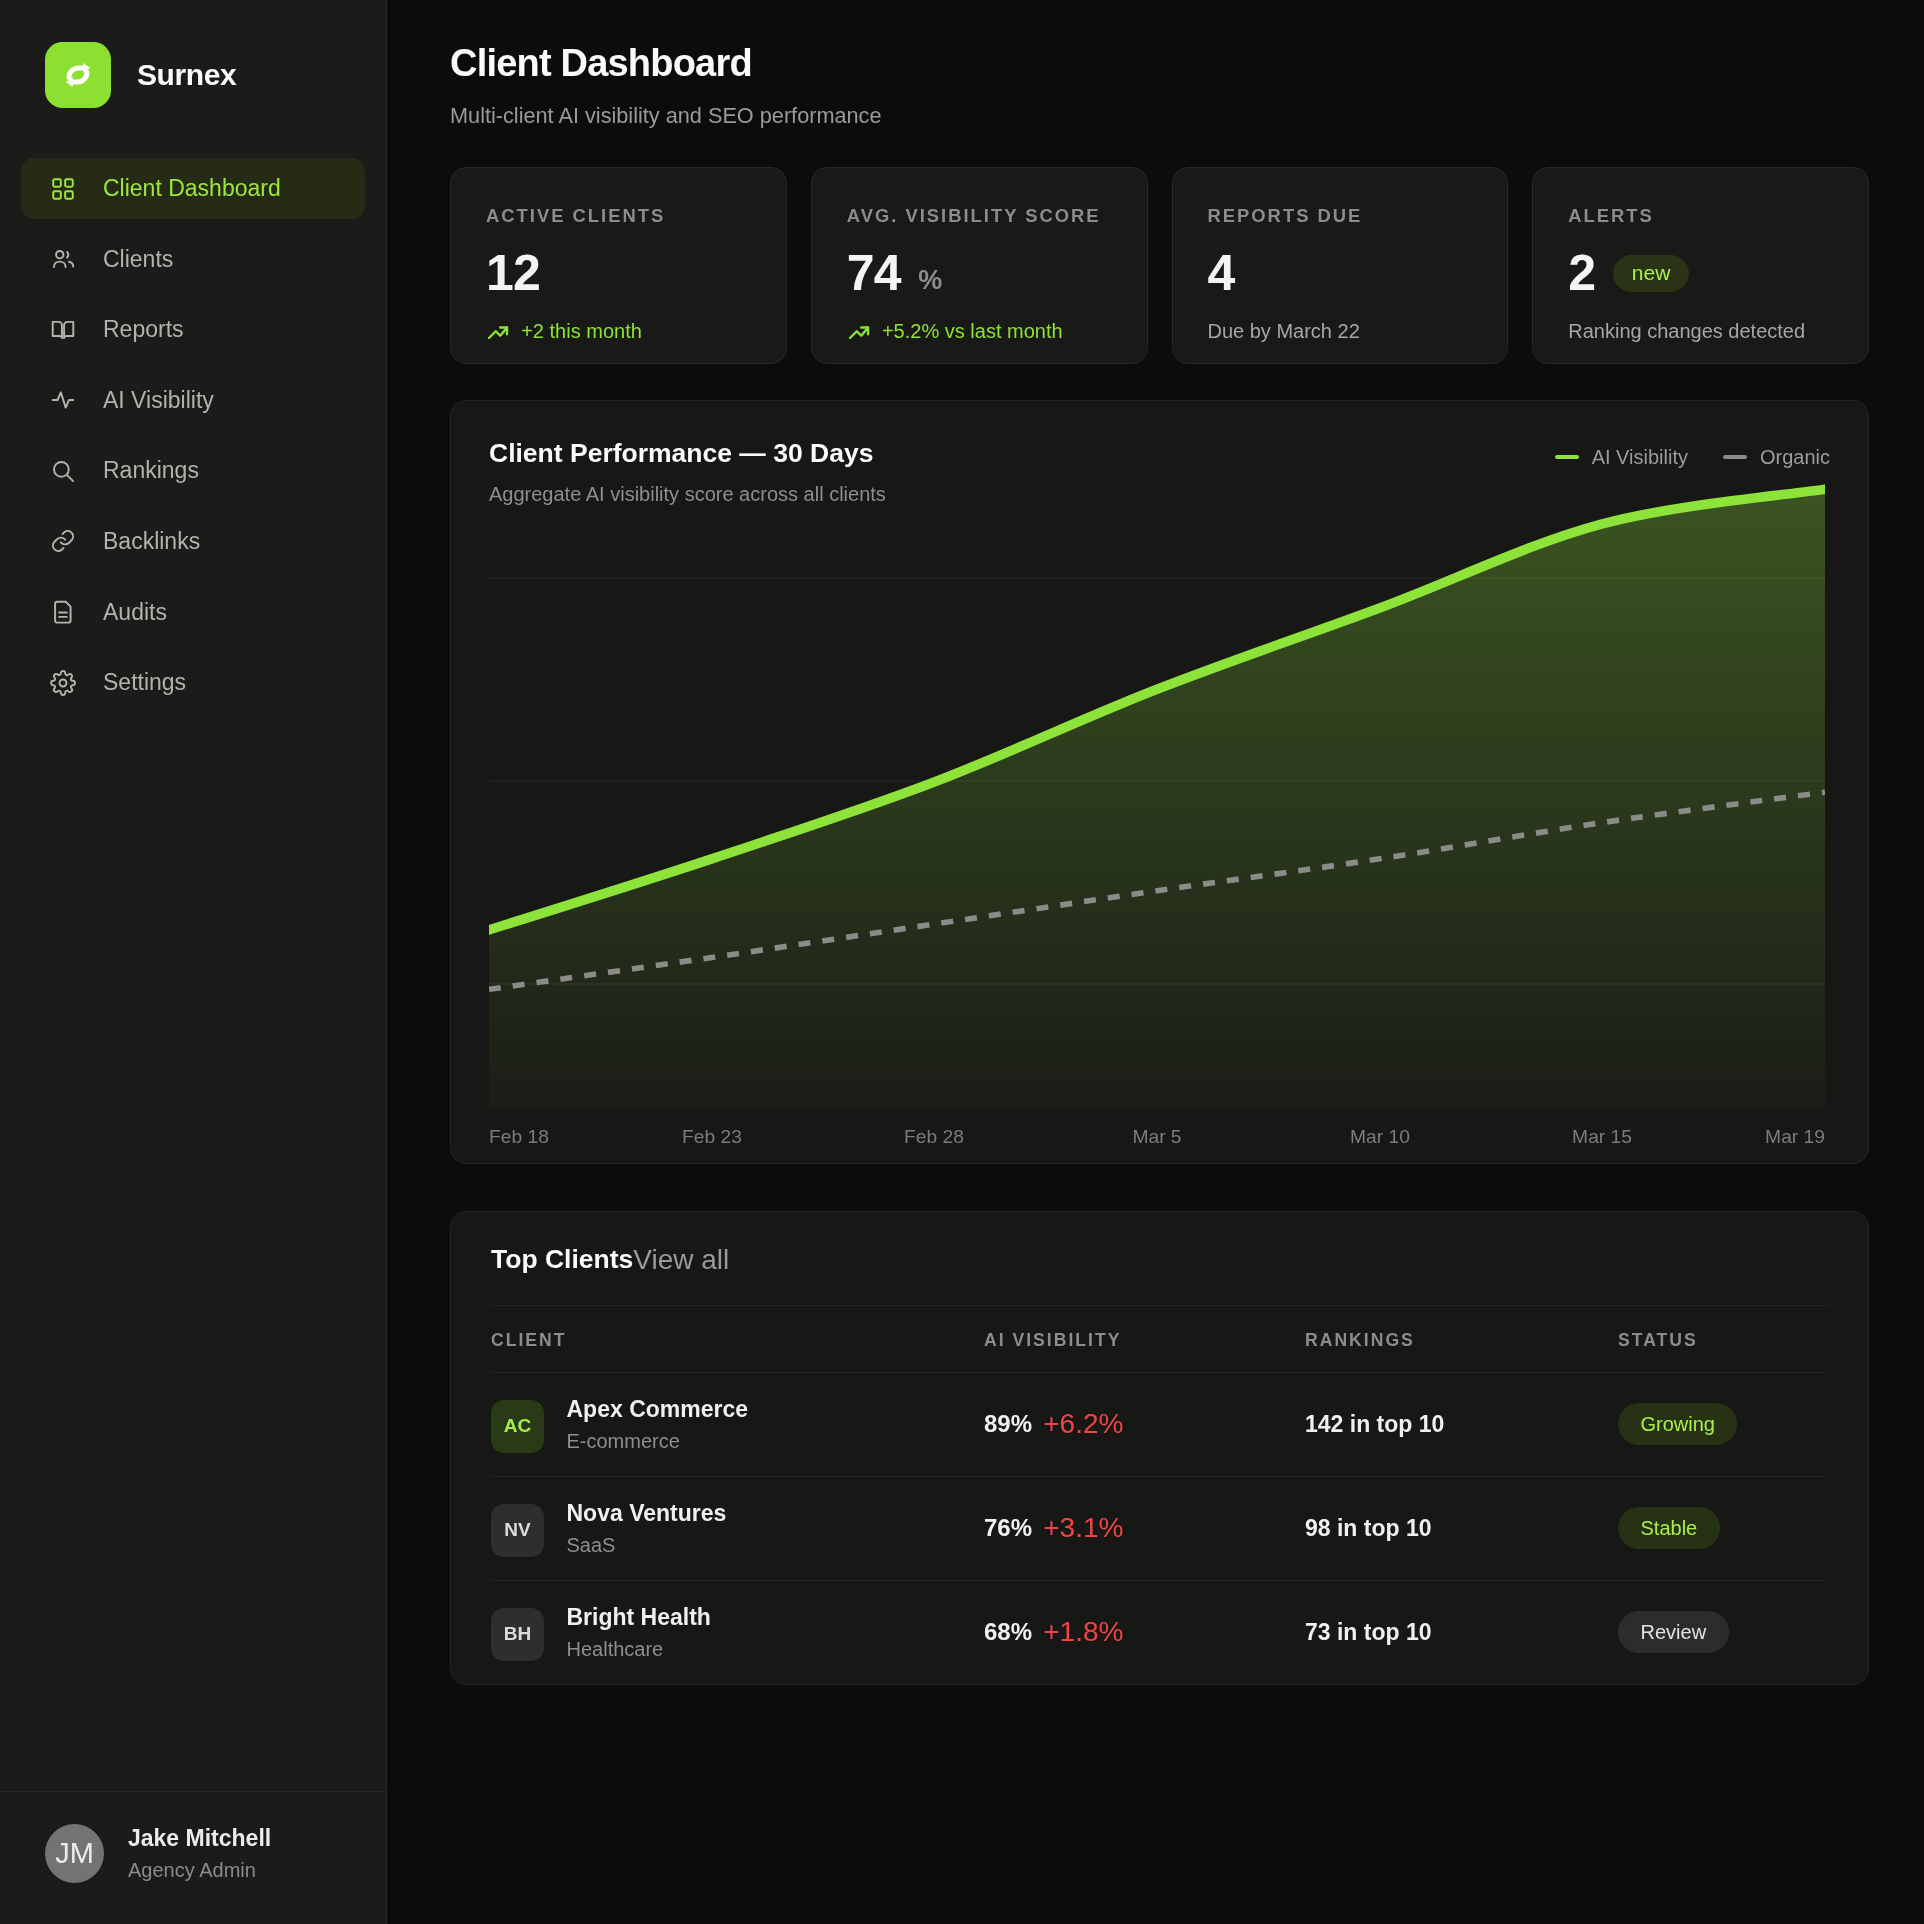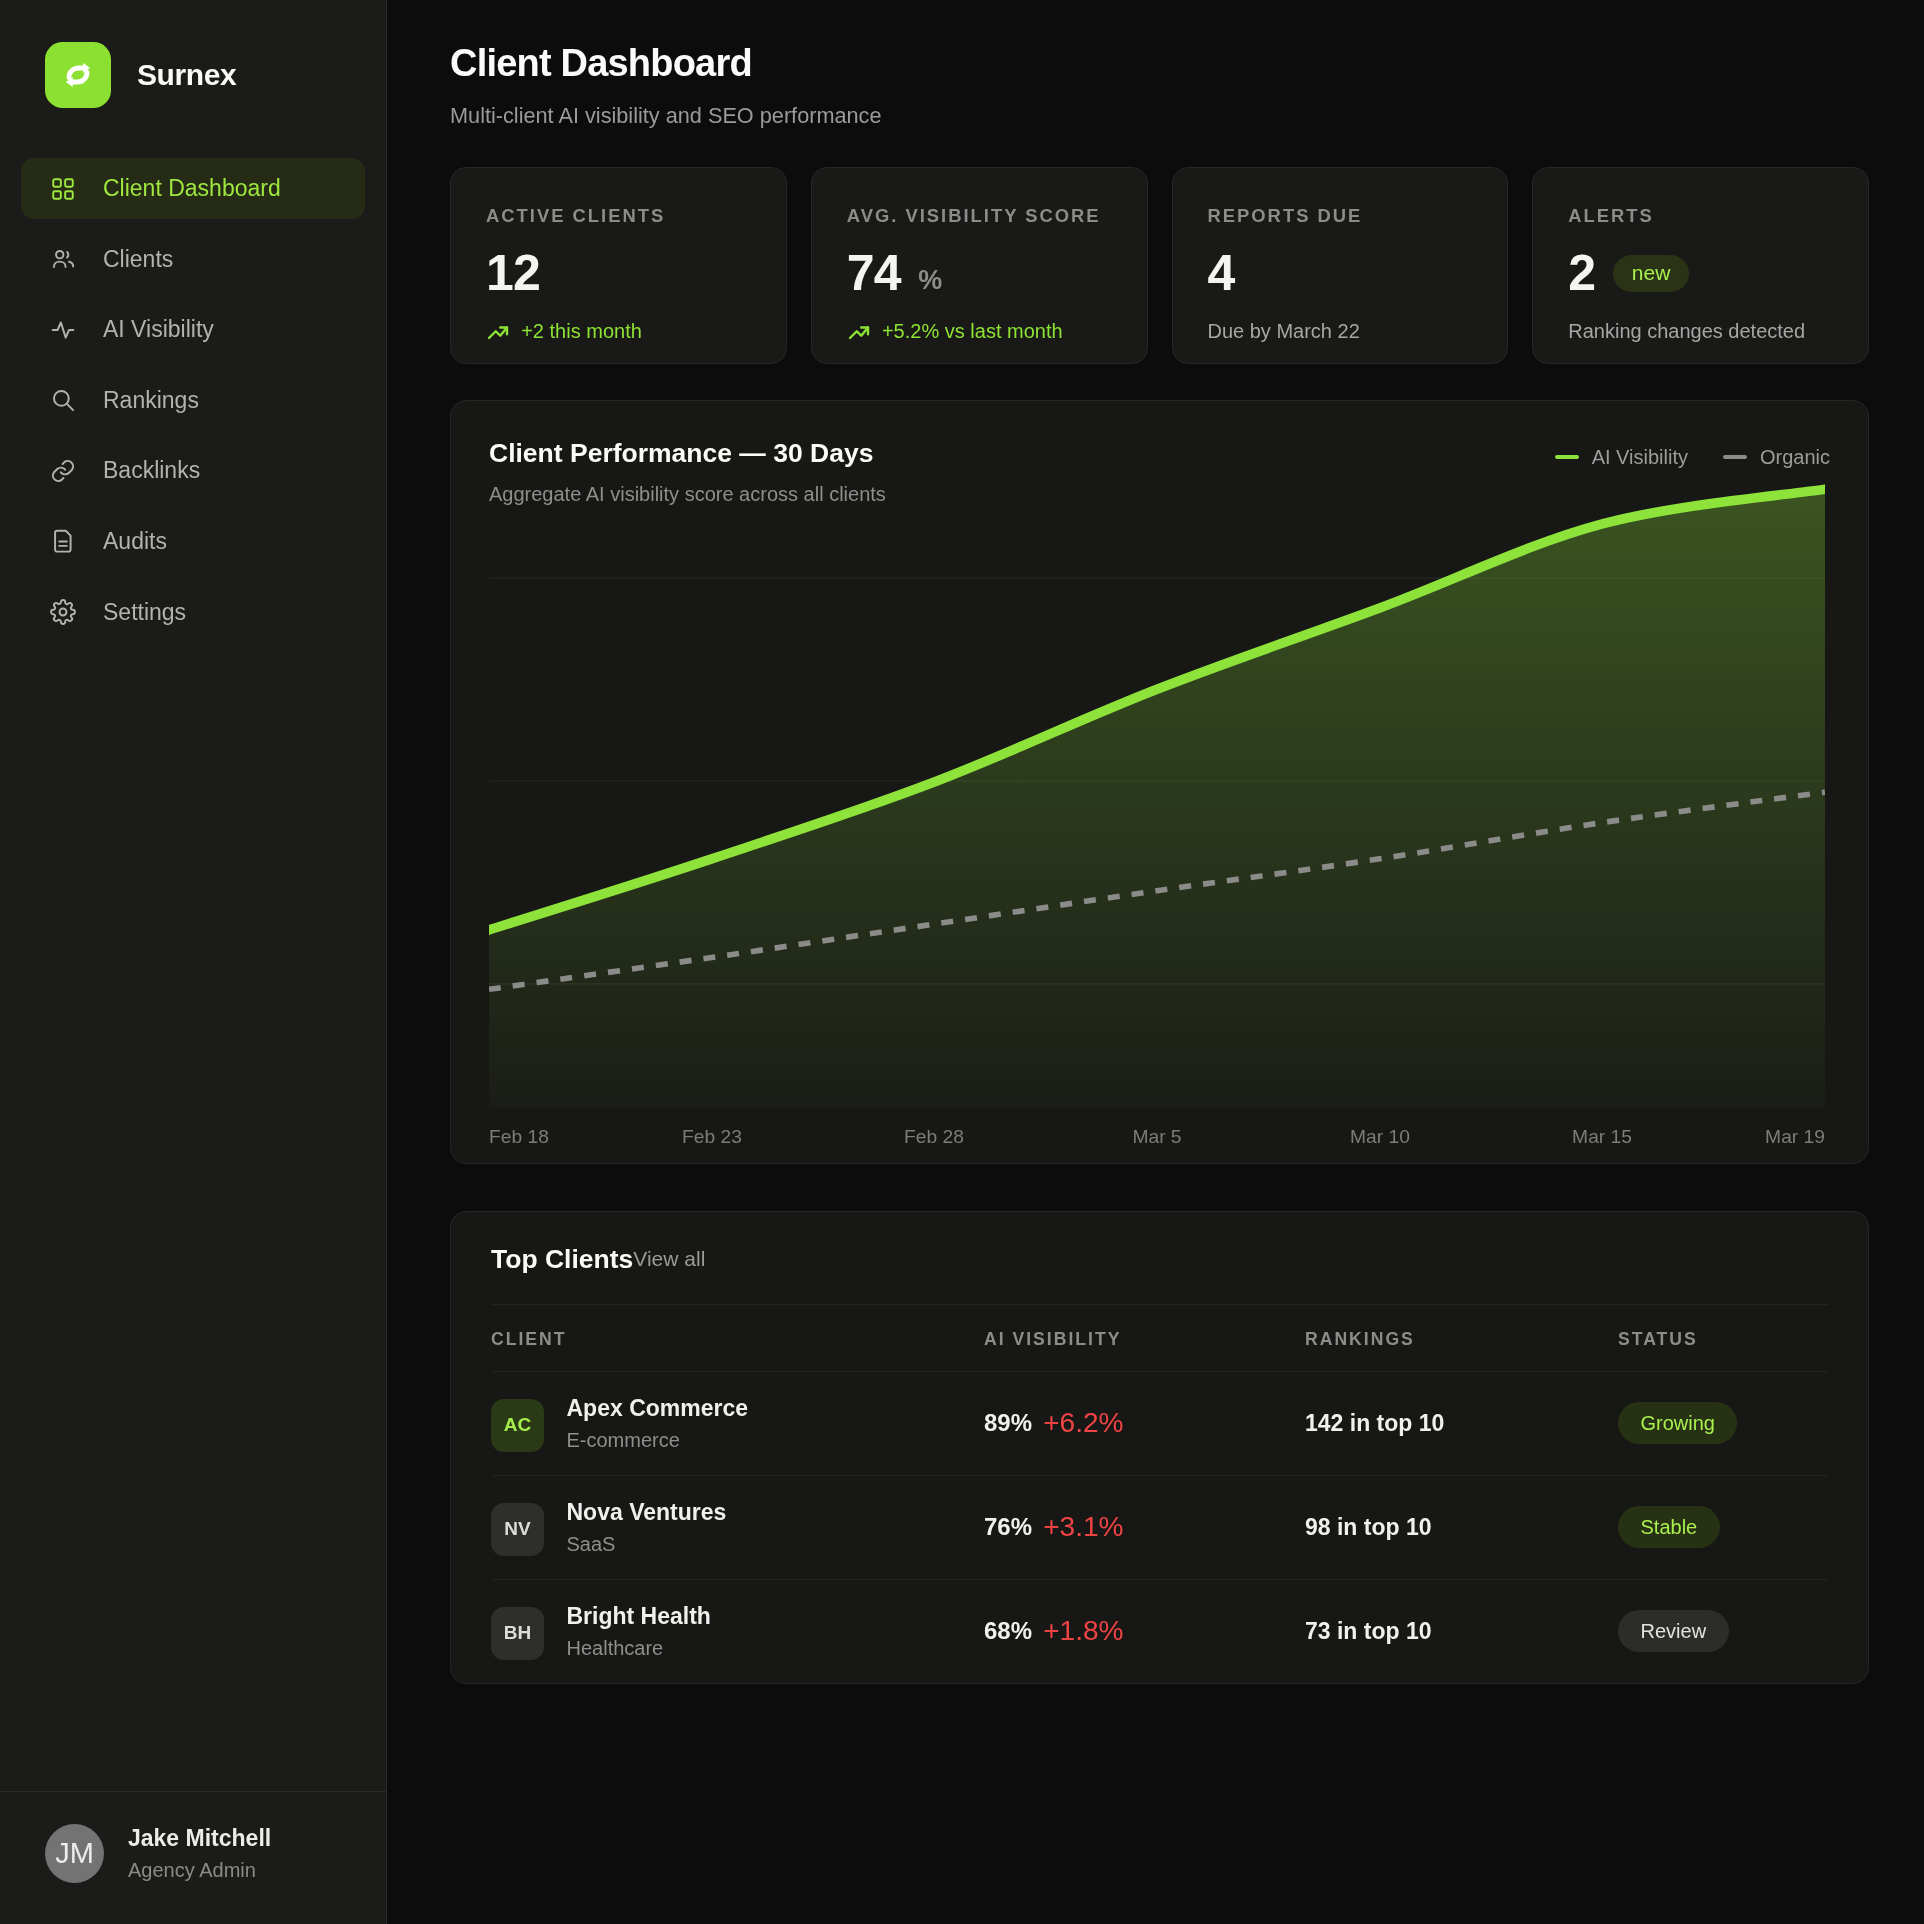--- a/index.html
+++ b/index.html
@@ -44,21 +44,21 @@
   .chart-subtitle { font-size:20px; color:#8e8e8c; margin-top:14.4px; }
   .legend { display:flex; gap:35px; align-items:center; margin-top:8px; }
   .legend-item { display:flex; align-items:center; gap:13px; font-size:20px; color:#9c9c9a; }
   .legend-swatch { width:24px; height:4.8px; border-radius:2.4px; }
   .chart-svg-wrap { position:absolute; left:38px; right:38px; bottom:4.8px; height:786px; }
 
   
   .table-card { margin-top:47px; background:#171716; border:1.6px solid #262624; border-radius:16px; padding:0 40px; }
   .table-head { display:flex; align-items:center; padding:32px 0 29px; }
   .table-title { font-size:26.5px; font-weight:700; color:#fafaf8; }
-  .view-all { font-size:21px; color:#9a9a98; cursor:pointer; }
+  .view-all { font-size:28px; color:#9a9a98; cursor:pointer; }
   .tgrid { display:grid; grid-template-columns:493px 321px 313px 1fr; align-items:center; }
   .thead { border-top:1.6px solid #232321; padding:24px 0 21px; }
   .th { font-size:17.6px; font-weight:700; color:#8c8c8a; letter-spacing:2px; }
   .trow { border-top:1.6px solid #232321; height:104px; }
   .client-cell { display:flex; align-items:flex-end; gap:22.5px; }
   .client-avatar { width:53px; height:53px; border-radius:13px; display:flex; align-items:center; justify-content:center; font-size:19px; font-weight:700; }
   .client-avatar.green { background:#2b3a16; color:#a5ed4a; }
   .client-avatar.gray { background:#2e2e2c; color:#dcdcda; }
   .client-name { font-size:23px; font-weight:700; color:#f0f0ee; }
   .client-industry { font-size:20px; color:#8e8e8c; margin-top:7.2px; }
@@ -96,20 +96,27 @@
         <span>Client Dashboard</span>
       </div>
       <div class="nav-item">
         <svg width="26" height="26" viewBox="0 0 24 24" fill="none" stroke="currentColor" stroke-width="1.8" stroke-linecap="round" stroke-linejoin="round">
           <circle cx="9" cy="8" r="3.4"></circle>
           <path d="M3.6 19.4c0-3 2.4-5 5.4-5s5.4 2 5.4 5"></path>
           <path d="M15.8 5.6a3.4 3.4 0 0 1 0 5"></path>
           <path d="M17.6 14.6c2.2.5 3.8 2.1 3.8 4.4"></path>
         </svg>
         <span>Clients</span>
+      </div>
+      <div class="nav-item">
+        <svg width="26" height="26" viewBox="0 0 24 24" fill="none" stroke="currentColor" stroke-width="1.8" stroke-linecap="round" stroke-linejoin="round">
+          <path d="M2.5 4.5h5.5a3 3 0 0 1 3 3v12a2.5 2.5 0 0 0-2.5-2h-6z"></path>
+          <path d="M21.5 4.5H16a3 3 0 0 0-3 3v12a2.5 2.5 0 0 1 2.5-2h6z"></path>
+        </svg>
+        <span>Reports</span>
       </div>
       <div class="nav-item">
         <svg width="26" height="26" viewBox="0 0 24 24" fill="none" stroke="currentColor" stroke-width="1.8" stroke-linecap="round" stroke-linejoin="round">
           <polyline points="2.5 12 7 12 10 5 14.5 19 17.5 12 21.5 12"></polyline>
         </svg>
         <span>AI Visibility</span>
       </div>
       <div class="nav-item">
         <svg width="26" height="26" viewBox="0 0 24 24" fill="none" stroke="currentColor" stroke-width="1.8" stroke-linecap="round" stroke-linejoin="round">
           <circle cx="10.5" cy="10.5" r="6.8"></circle>

